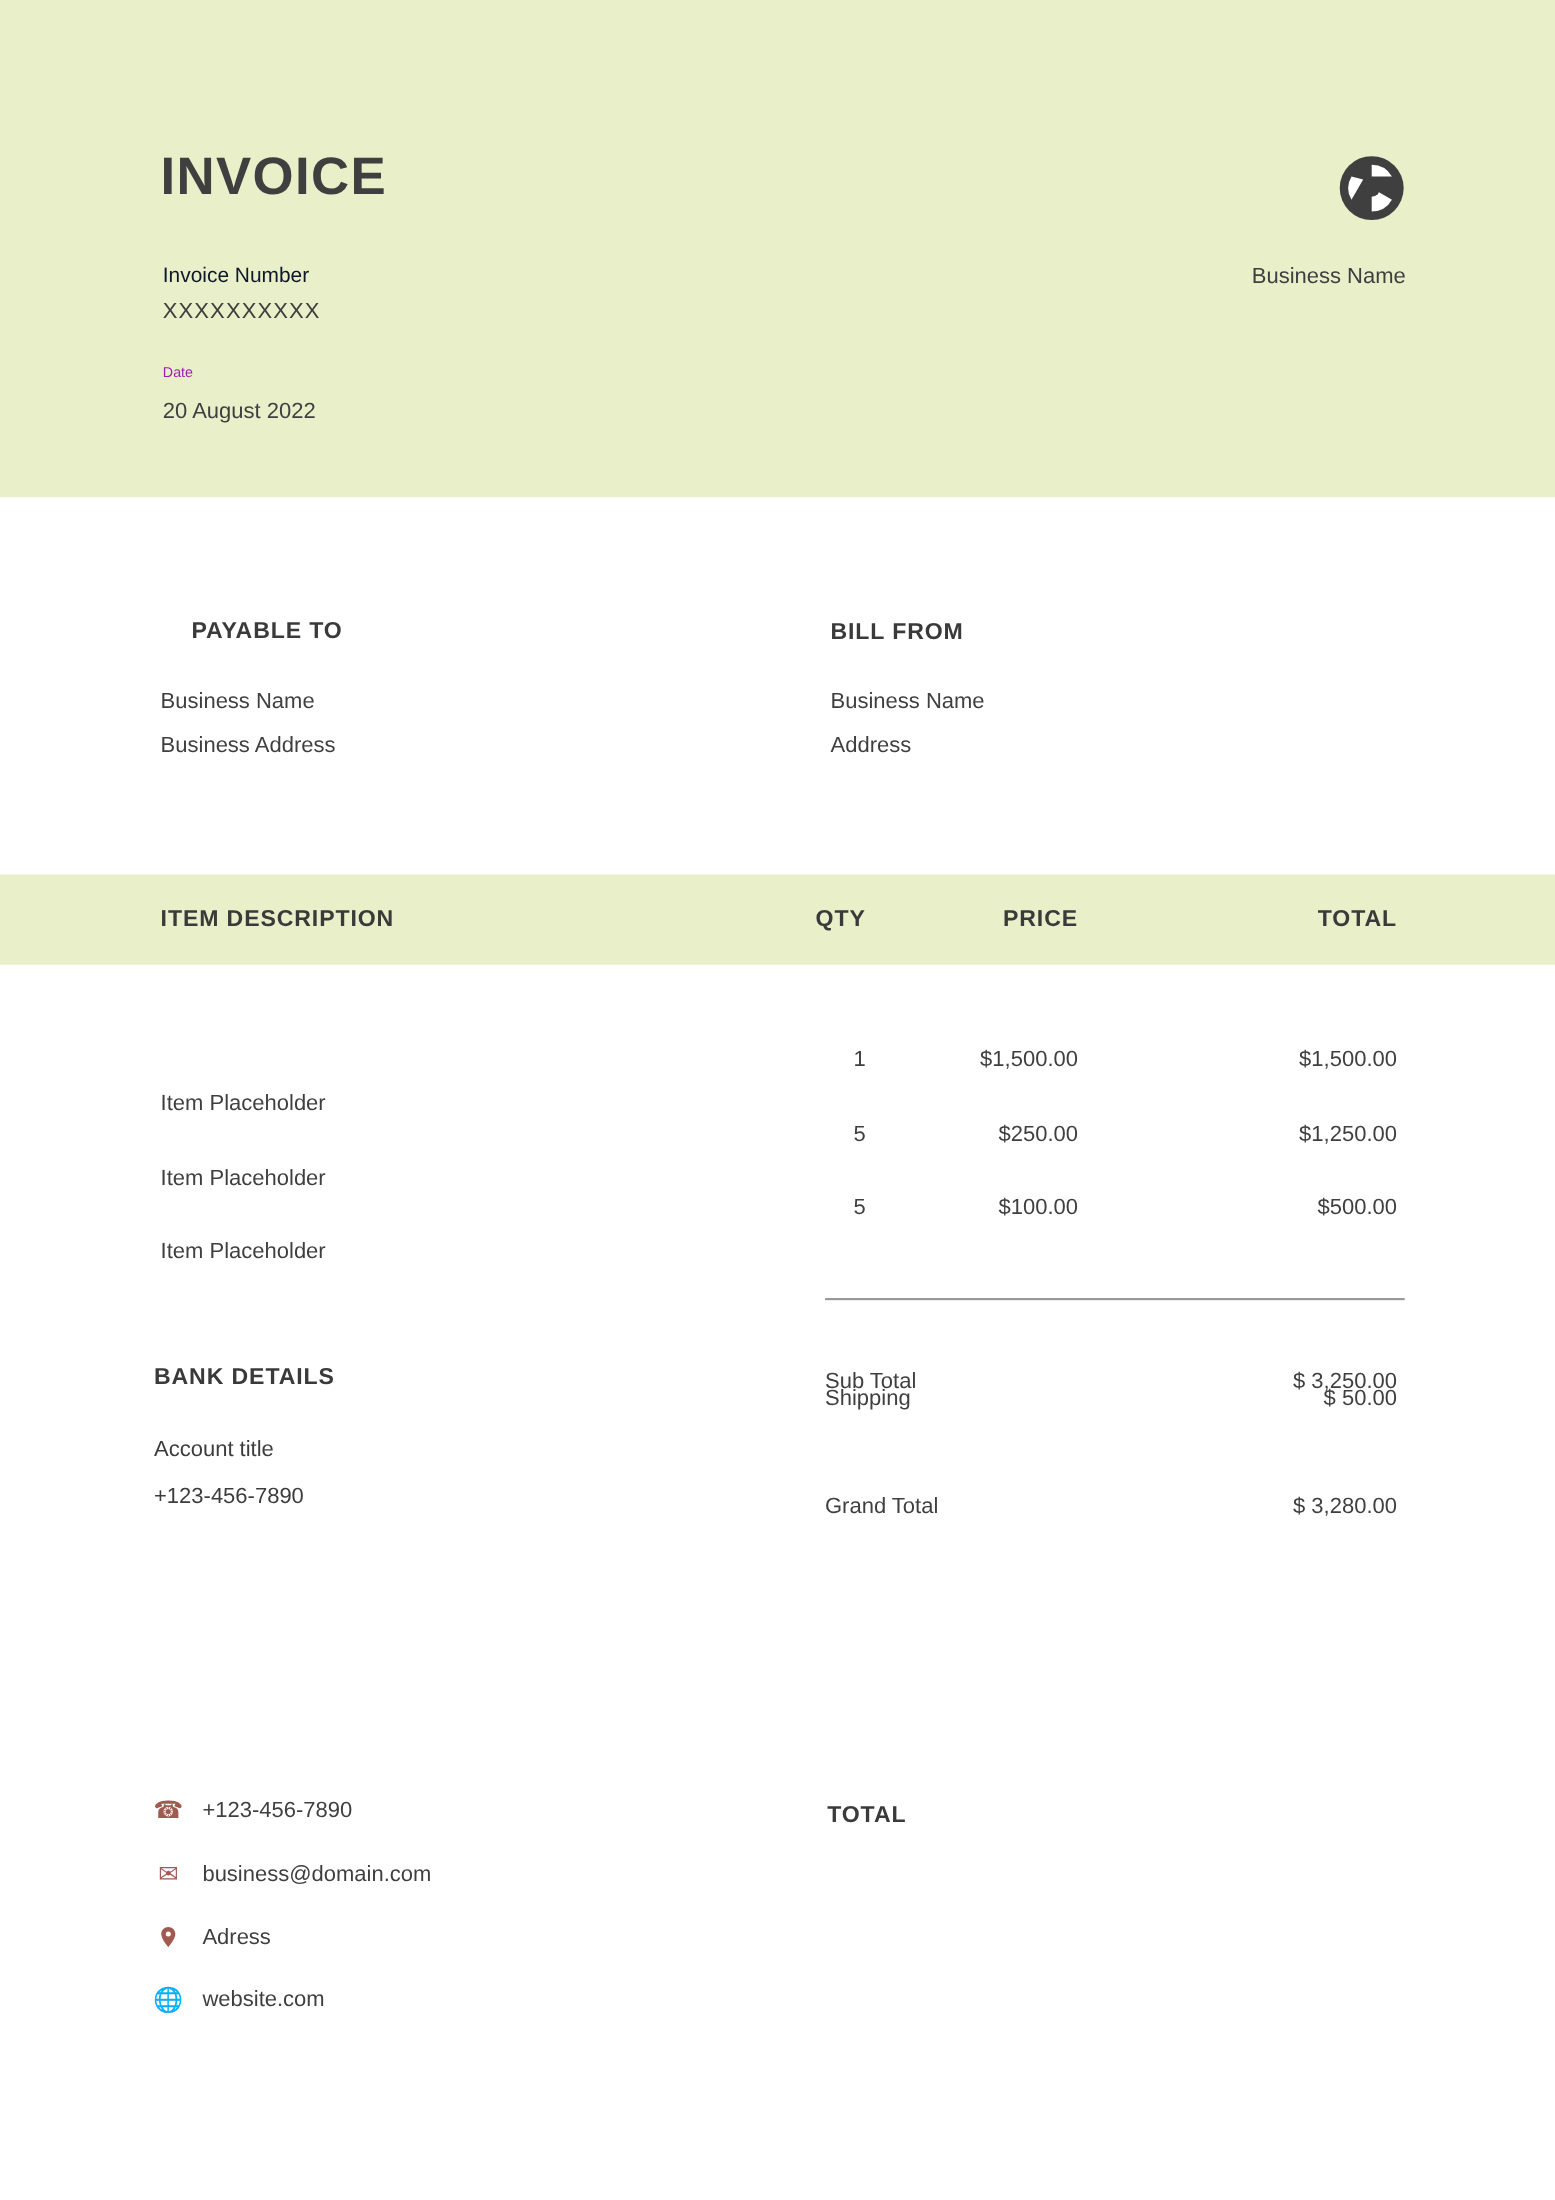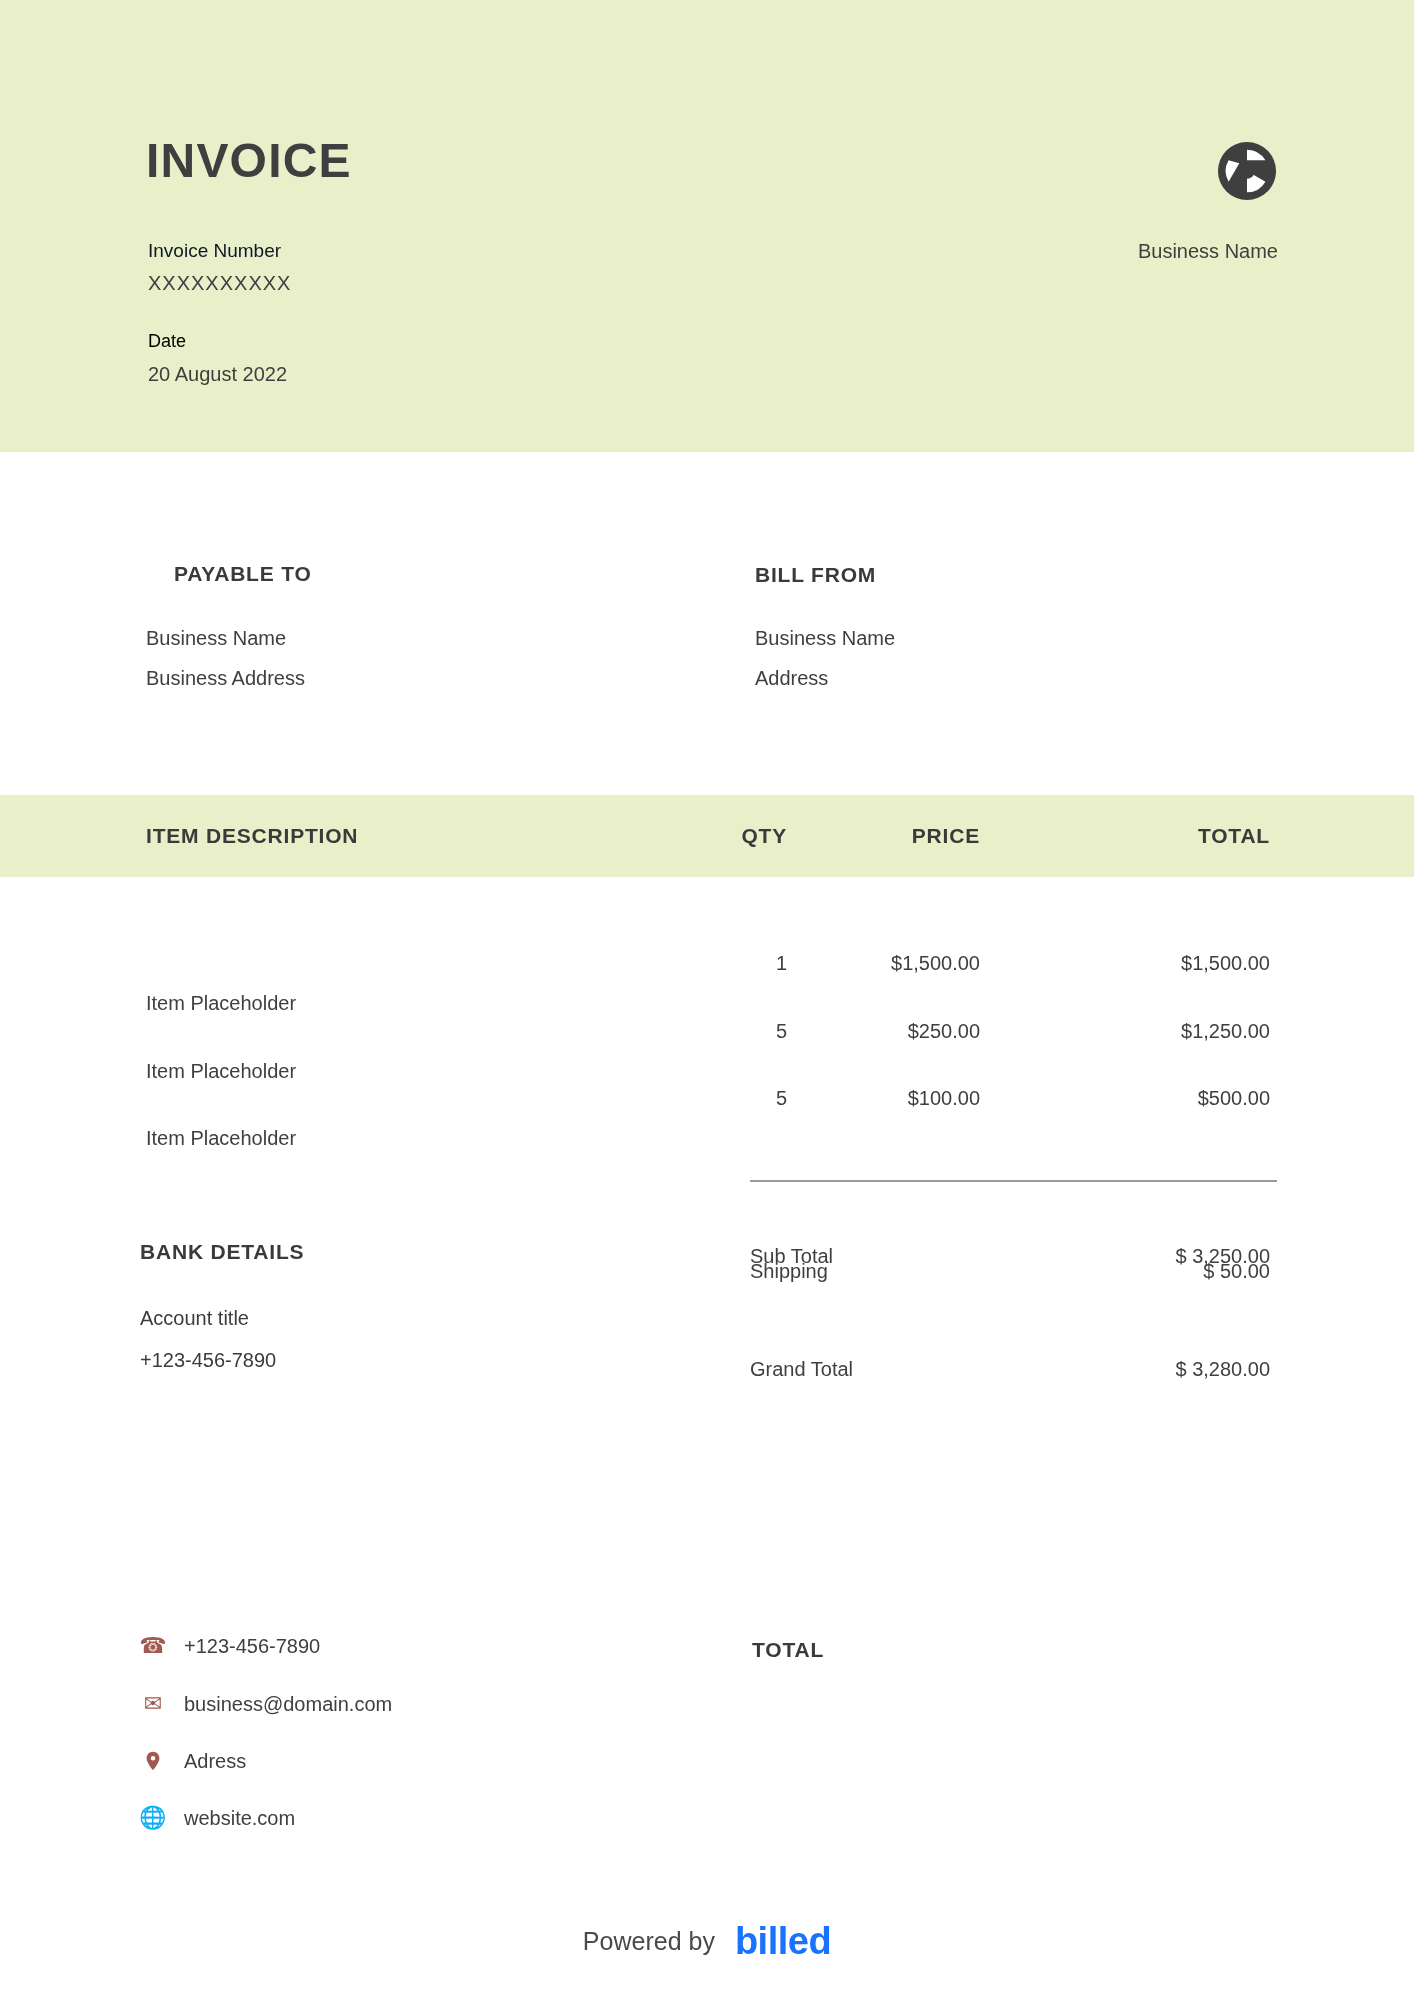--- a/index.html
+++ b/index.html
@@ -53,22 +53,22 @@
     left: 148px;
     top: 272px;
     font-size: 20px;
     color: #3f3f3f;
     letter-spacing: 1px;
   }
   .date-label {
     position: absolute;
     left: 148px;
     top: 331px;
-    font-size: 18px;
-    color: #000000;
+    font-size: 13px;
+    color: #a21caf;
   }
   .date-value {
     position: absolute;
     left: 148px;
     top: 363px;
     font-size: 20px;
     color: #3f3f3f;
   }
   .logo-mark {
     position: absolute;
@@ -321,18 +321,14 @@
     </span>
     <span class="txt">Adress</span>
   </div>
   <div class="contact-row ct4">
     <span class="ico">🌐</span>
     <span class="txt">website.com</span>
   </div>
 
   <div class="notes-heading">TOTAL</div>
 
-  <div class="footer">
-    <span class="powered">Powered by</span>
-    <span class="brand">billed</span>
-  </div>
 
 </div>
 
 </body></html>

